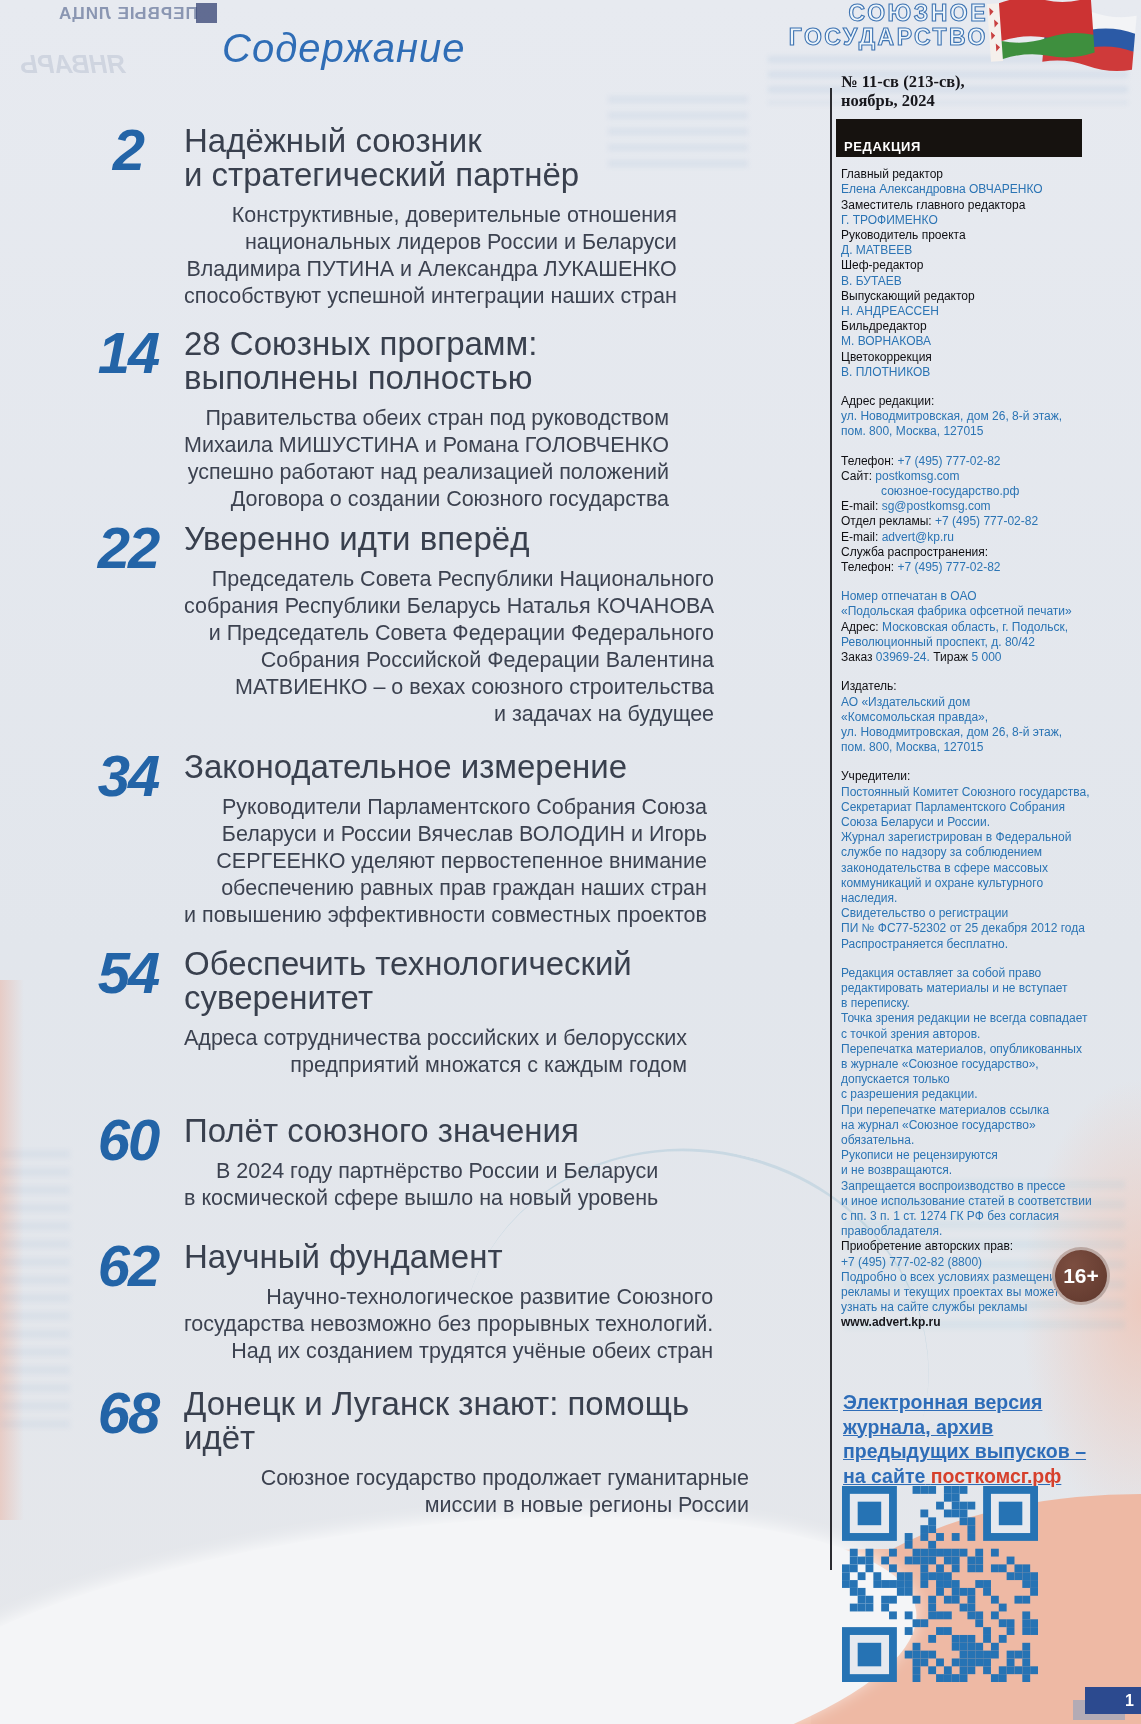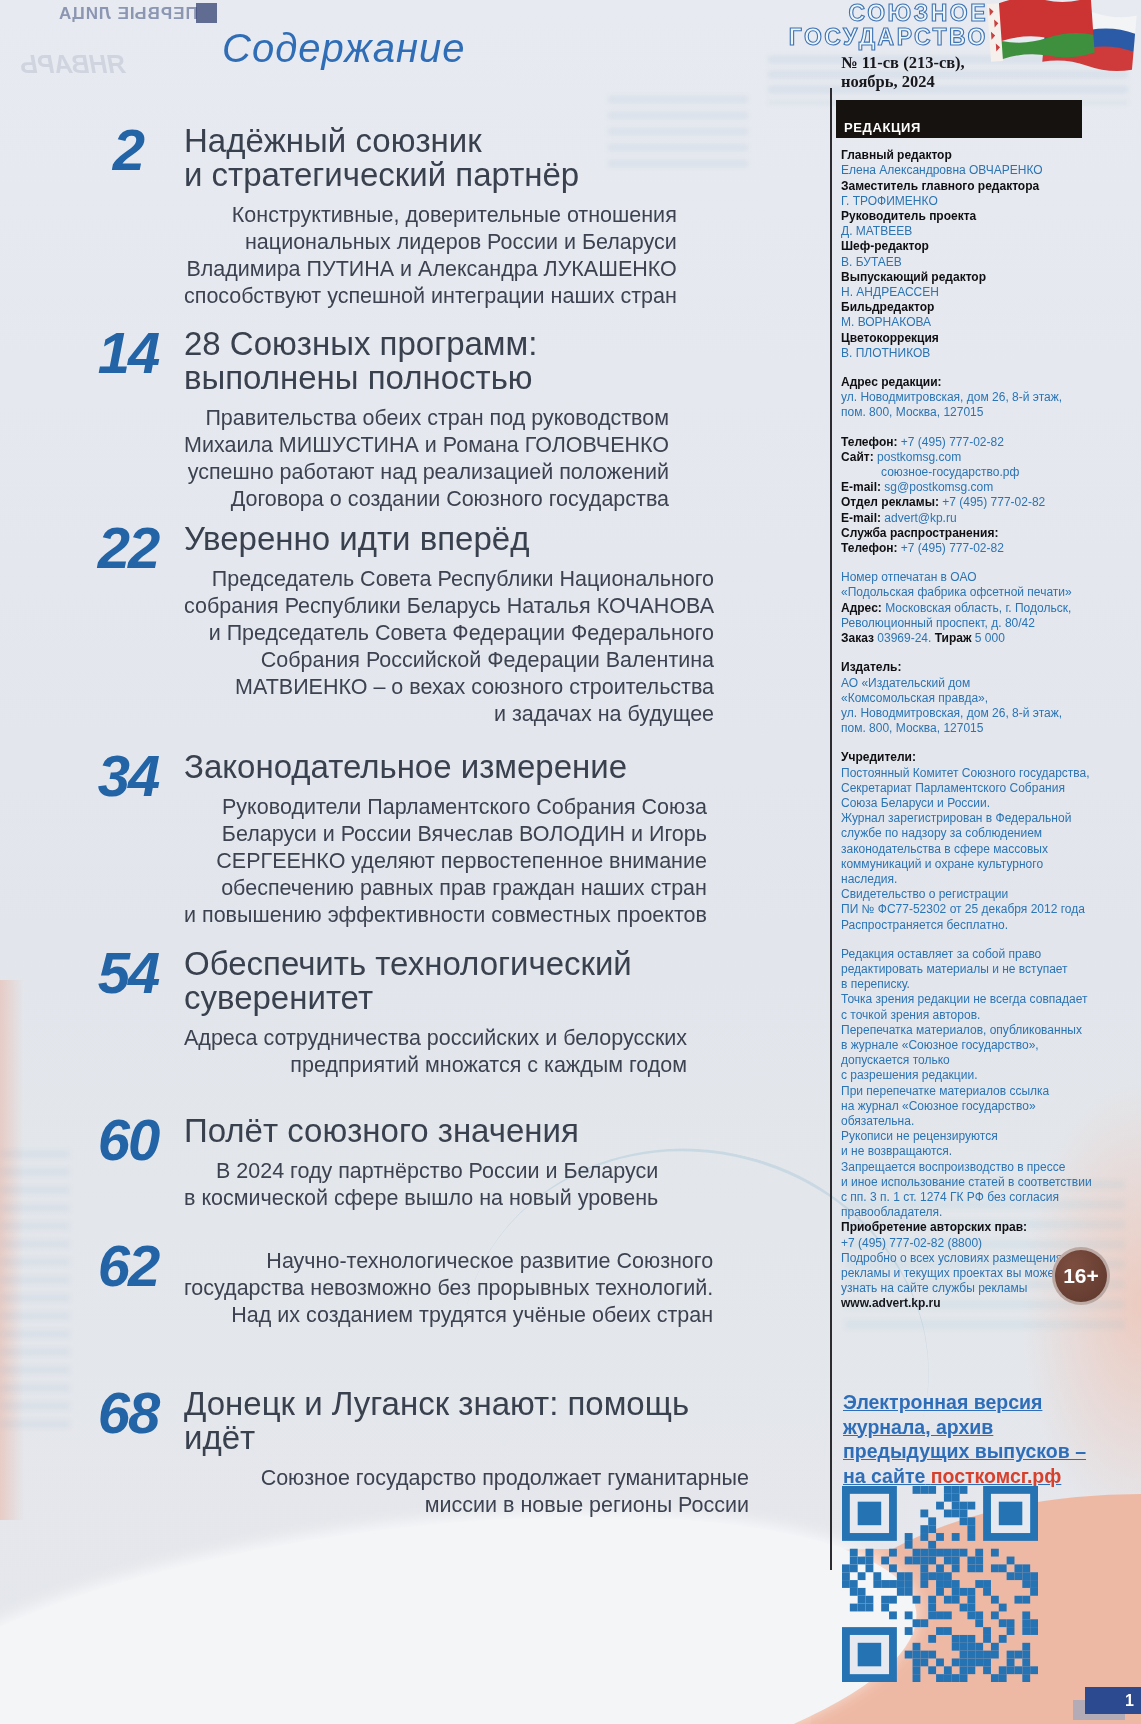--- a/index.html
+++ b/index.html
@@ -41,26 +41,26 @@
   .flags{position:absolute;left:985px;top:0;}
   
   .toc-entry{position:absolute;left:84px;width:665px;display:flex;gap:12px;}
   .toc-num{flex:none;width:88px;text-align:center;font-style:italic;font-weight:bold;font-size:58px;
     color:#2364a7;margin-top:-6px;letter-spacing:-2px;}
   .toc-title{font-size:33px;line-height:34px;color:#39404e;white-space:pre-line;margin:2px 0 0;}
   .toc-body{font-size:21.5px;line-height:27px;color:#3c4250;white-space:pre-line;margin-top:10px;text-align:right;}
   
   .divider{position:absolute;left:830px;top:88px;width:2px;height:1482px;background:#2b2b30;}
   
-  .masthead{position:absolute;left:841px;top:54px;width:268px;font-size:12px;line-height:15.2px;color:#2b74b4;}
+  .masthead{position:absolute;left:841px;top:73px;width:268px;font-size:12px;line-height:15.2px;color:#2b74b4;}
   .issue{font-family:"Liberation Serif",serif;font-weight:bold;font-size:16.5px;line-height:18.5px;
     color:#17171c;margin-bottom:9px;}
   .red-bar{background:#16120f;color:#ffffff;font-weight:bold;font-size:13px;letter-spacing:.6px;
     width:230px;padding:20px 8px 3px;margin:0 0 10px -5px;}
-  .lbl{font-weight:bold;color:#0f0f13;}
+  .lbl{font-weight:normal;color:#0f0f13;}
   .blk{margin-bottom:14px;}
   .pre{white-space:pre-line;}
   .contact-row.indent{padding-left:40px;}
   .ad-site{font-weight:bold;color:#17171c;}
   
   .age-badge{position:absolute;left:1052px;top:1247px;width:58px;height:58px;border-radius:50%;
     background:radial-gradient(circle at 35% 30%,#7c4e40,#5e372c);border:3px solid rgba(255,255,255,.55);
     box-sizing:border-box;display:flex;align-items:center;justify-content:center;
     color:#fff;font-weight:bold;font-size:21px;}
   .digital{position:absolute;left:843px;top:1390px;font-size:19.5px;font-weight:bold;line-height:24.5px;
@@ -170,20 +170,21 @@
   <div class="toc-num">60</div>
   <div>
       <div class="toc-title">Полёт союзного значения</div>
        <div class="toc-body">В 2024 году партнёрство России и Беларуси
 в космической сфере вышло на новый уровень</div>
     </div>
 </div>
 <div class="toc-entry" style="top:1238px">
   <div class="toc-num">62</div>
   <div>
+      <div class="toc-title">Научный фундамент</div>
        <div class="toc-body">Научно-технологическое развитие Союзного
 государства невозможно без прорывных технологий.
 Над их созданием трудятся учёные обеих стран</div>
     </div>
 </div>
 <div class="toc-entry" style="top:1385px">
   <div class="toc-num">68</div>
   <div>
       <div class="toc-title">Донецк и Луганск знают: помощь идёт</div>
        <div class="toc-body">Союзное государство продолжает гуманитарные

